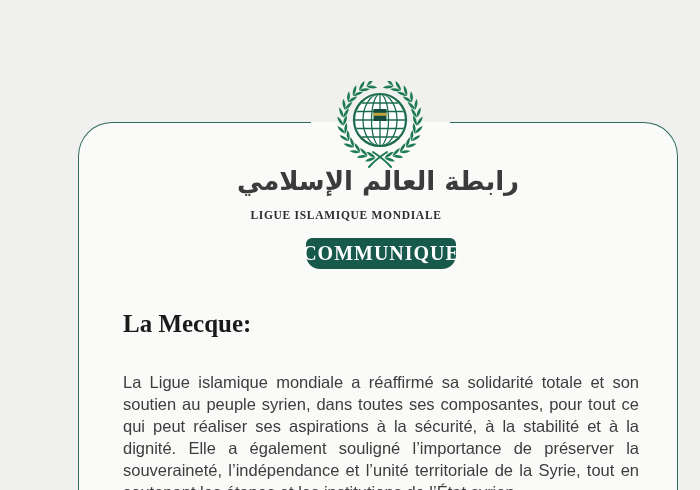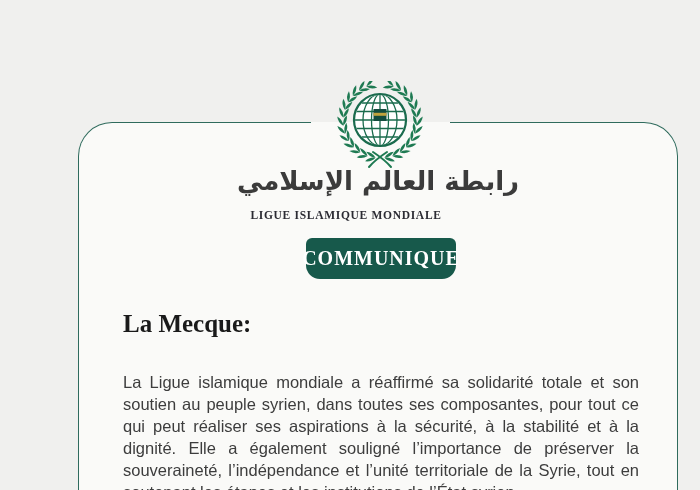--- a/index.html
+++ b/index.html
@@ -25,21 +25,21 @@
     position:absolute;left:0;top:166px;width:700px;text-align:center;
     font-family:"DejaVu Sans",sans-serif;font-weight:bold;font-size:26px;
     color:#3b3b3b;direction:rtl;
   }
   .latin{
     position:absolute;left:0;top:209px;width:636px;text-align:center;
     font-family:"Liberation Serif",serif;font-weight:bold;font-size:11.5px;
     letter-spacing:.7px;color:#2b2b33;
   }
   .banner{
-    position:absolute;left:278px;top:238px;width:150px;height:41px;
+    position:absolute;left:278px;top:238px;width:150px;height:31px;
     background:#17594b;border-radius:6px 6px 14px 14px;
     display:flex;align-items:center;justify-content:center;
   }
   .banner span{
     font-family:"Liberation Serif",serif;font-weight:bold;font-size:20px;
     letter-spacing:1px;color:#ffffff;
   }
   .dateline{
     position:absolute;left:95px;top:310px;
     font-family:"Liberation Serif",serif;font-weight:bold;font-size:25px;

